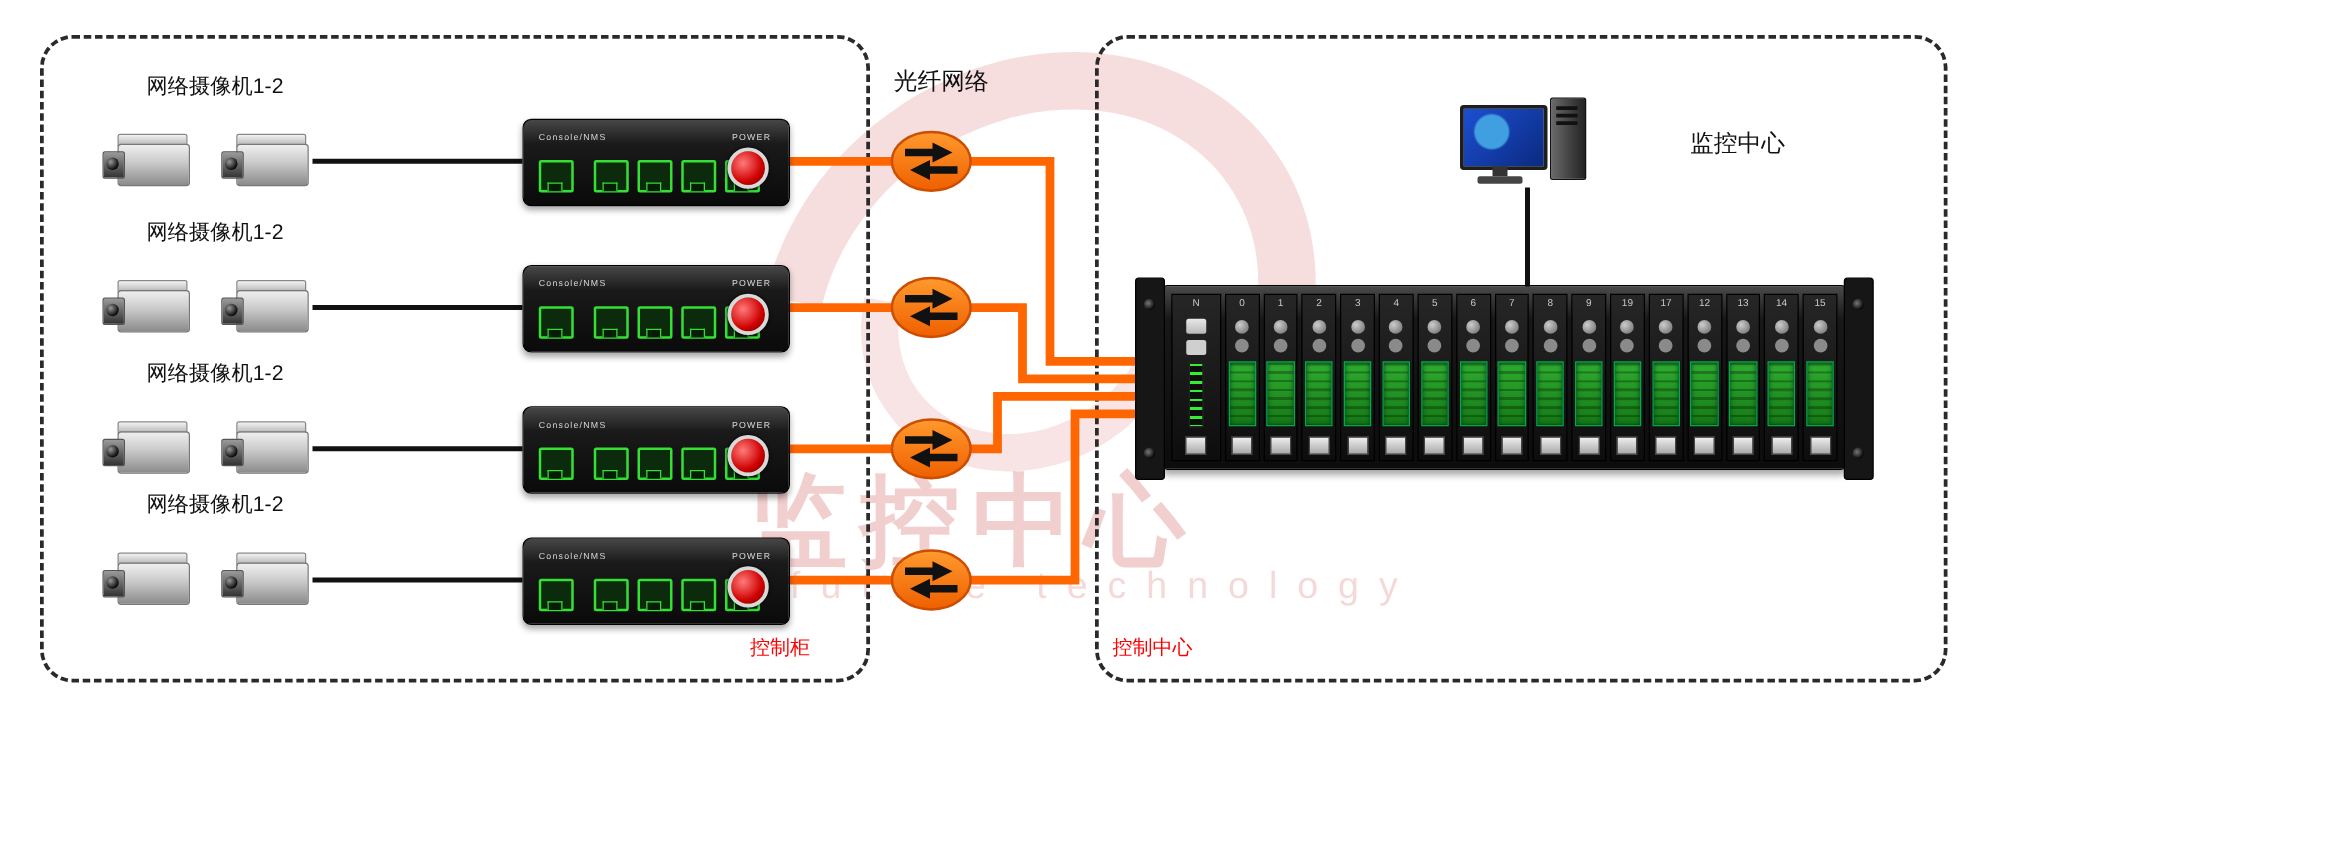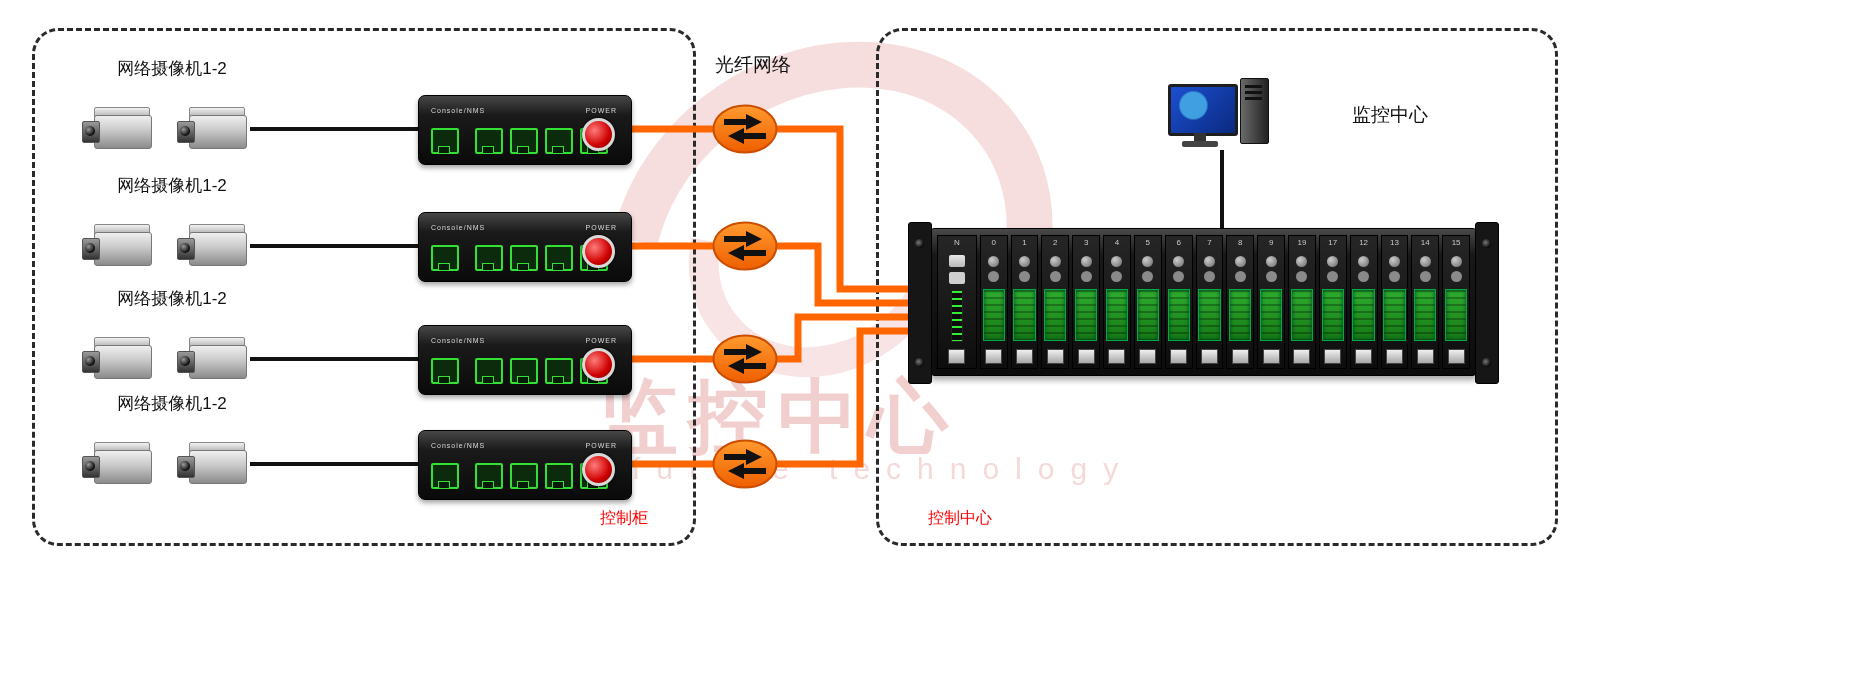--- a/index.html
+++ b/index.html
@@ -27,21 +27,21 @@
   .zone-left  { left:32px;  top:28px; width:658px; height:512px; }
   .zone-right { left:876px; top:28px; width:676px; height:512px; }
 
   .title-text { position:absolute; z-index:2; font-size:19px; text-align:center; white-space:nowrap; }
   .left-title  { left:405px; top:42px; width:280px; }
   .fiber-title { left:698px; top:52px; width:110px; }
   .monitor-label { left:1352px; top:102px; text-align:right; }
   .rack-label { left:930px; top:386px; width:545px; }
   .zone-label { position:absolute; z-index:2; font-size:16px; color:var(--zone-label-red,#f00); white-space:nowrap; }
   .zl-left  { left:600px; top:508px; }
-  .zl-right { left:928px; top:508px;text-align:right; }
+  .zl-right { left:890px; top:508px;text-align:right; }
 
   
   .lines { position:absolute; left:0; top:0; z-index:1; pointer-events:none; }
   .line-black path { stroke:#111; stroke-width:4; fill:none; }
   .line-orange path { stroke:var(--line-orange,#f60); stroke-width:7; fill:none; }
 
   
   .cam-group { position:absolute; left:72px; width:200px; height:132px; z-index:2; }
   .cg1 { top:57px; } .cg2 { top:174px; } .cg3 { top:287px; } .cg4 { top:392px; }
   .cam-label { text-align:center; font-size:17px; height:20px; }

